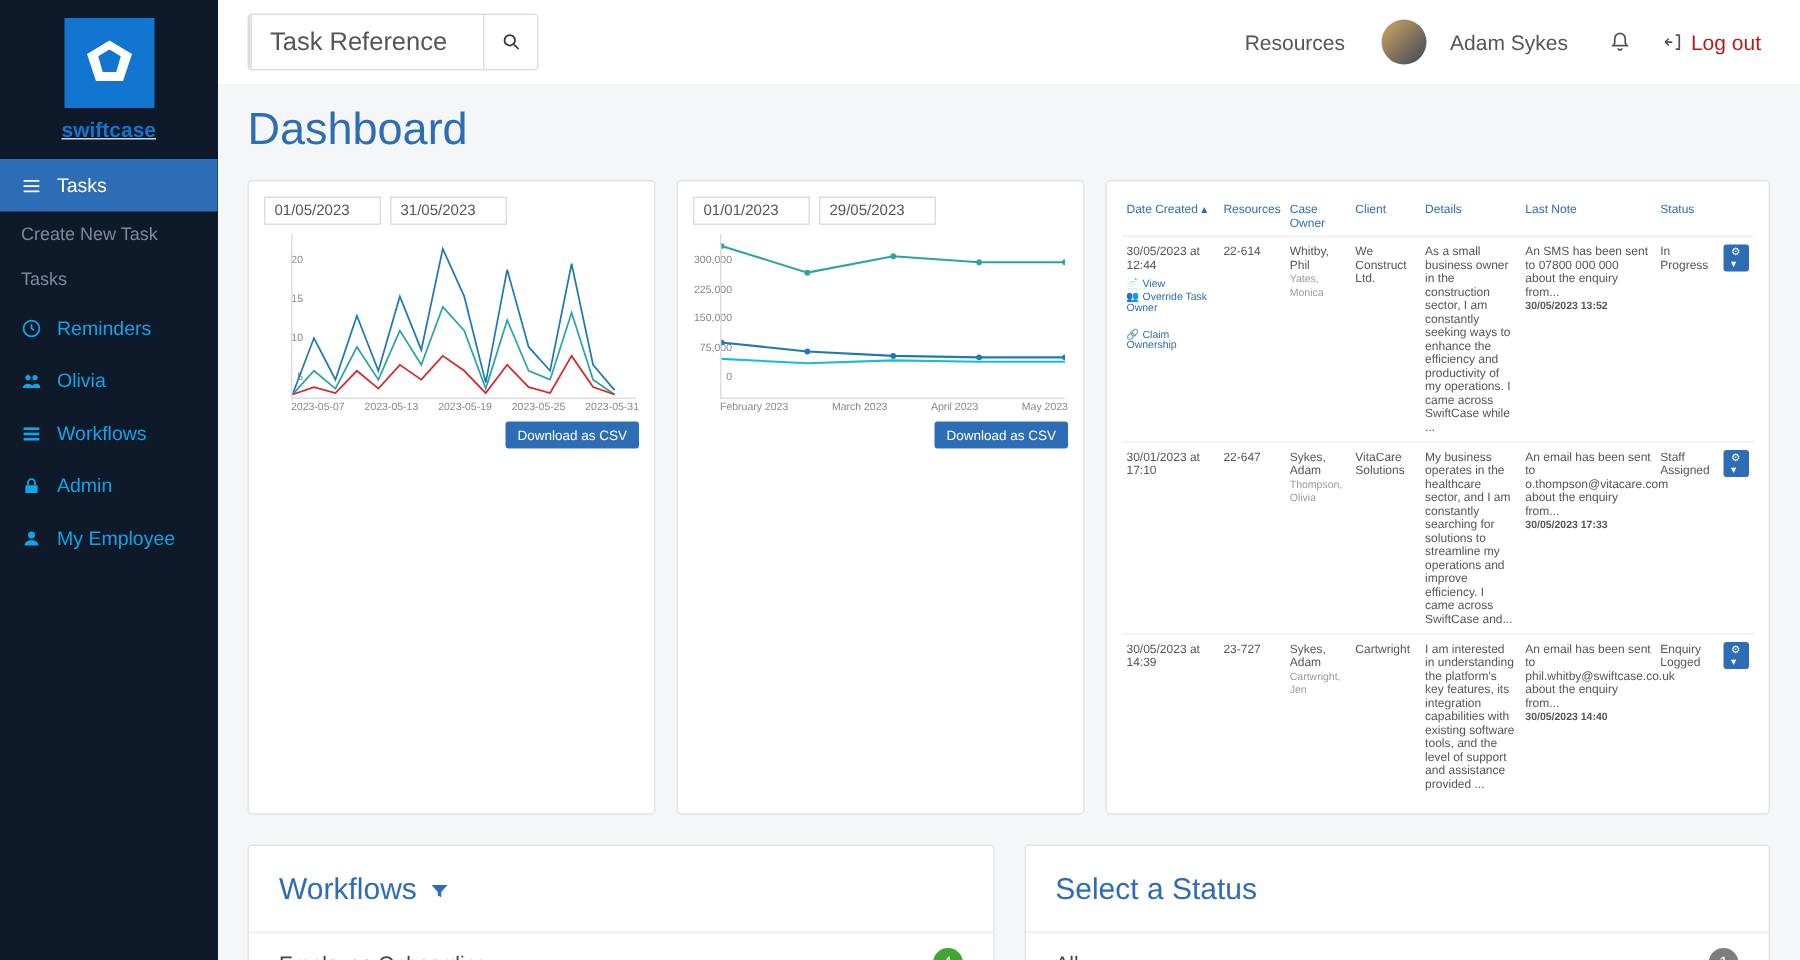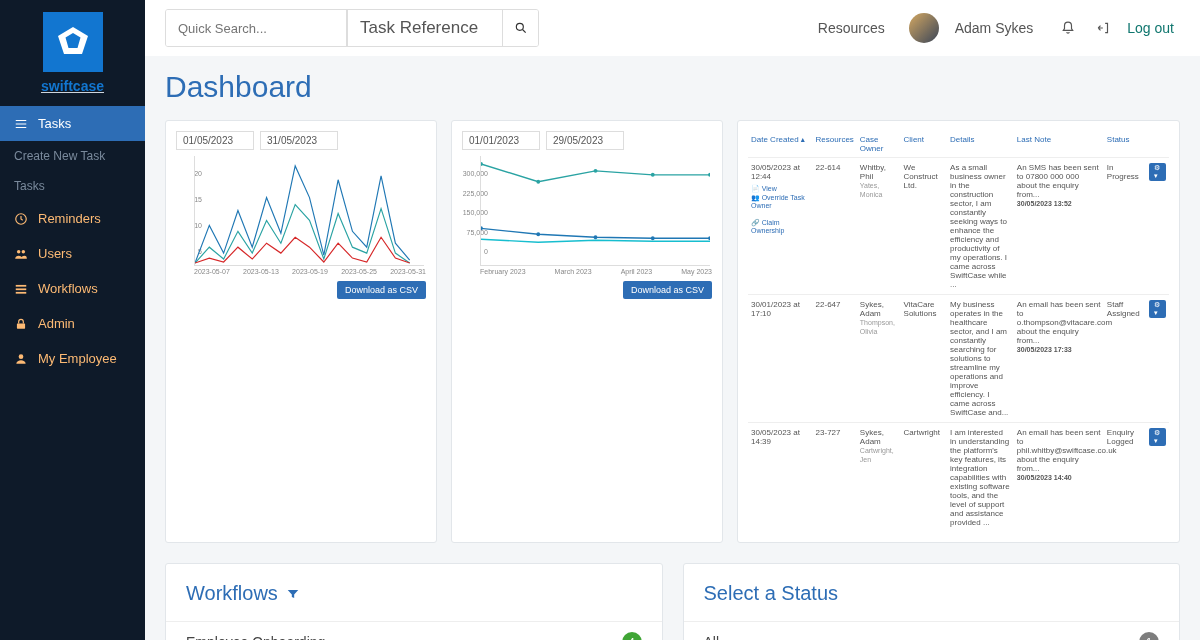--- a/index.html
+++ b/index.html
@@ -8,26 +8,26 @@
 .search-group { display: flex; border: 1px solid #ddd; border-radius: 3px; overflow: hidden; }
 .search-input { border: none; padding: 8px 12px; width: 180px; font-size: 13px; outline: none; color: #888; }
 .search-select { border: none; border-left: 1px solid #ddd; padding: 8px 24px 8px 12px; font-size: 17px; color: #555; background:#fff; position:relative; }
 .search-select-wrap { position:relative; display:flex; align-items:center; border-left:1px solid #ddd;}
 .chev-down { margin-left:-18px; margin-right:8px; color:#888; font-size:10px; pointer-events:none;}
 .search-btn { border: none; border-left: 1px solid #ddd; background: #fff; width: 36px; cursor: pointer; display:flex;align-items:center;justify-content:center;}
 .top-spacer { flex: 1; }
 .top-link { color: #555; font-size: 14px; cursor: pointer; padding: 0 8px; }
 .avatar { width: 30px; height: 30px; border-radius: 50%; background: linear-gradient(135deg,#d4a862,#3a4558); margin: 0 6px; }
 .user-name { color:#555; font-size:14px; margin-right:12px;}
-.top-icon { color:#0f766e; margin:0 6px; cursor:pointer; display:flex; align-items:center; gap:16px; font-size:14px;}
+.top-icon { color:#b91c1c; margin:0 6px; cursor:pointer; display:flex; align-items:center; gap:4px; font-size:14px;}
 .sidebar { position: fixed; top: 0; left: 0; width: 145px; bottom: 0; background: #0e1a29; color: #cfd6de; }
 .logo-box { padding: 12px; text-align: center; text-decoration: underline; }
 .logo-square { width: 60px; height: 60px; background: #1276d0; margin: 0 auto 6px; display:flex;align-items:center;justify-content:center;}
 .logo-text { color: #1276d0; font-size: 14px; font-weight: 600; }
-.nav-item { display: flex; align-items: center; gap: 10px; padding: 10px 14px; font-size: 13px; color: #fdba74; cursor: pointer; }
+.nav-item { display: flex; align-items: center; gap: 10px; padding: 10px 14px; font-size: 13px; color: #0ea5e9; cursor: pointer; }
 .nav-item.active { background: #2d6db5; color: #fff; }
 .nav-sub { padding: 8px 14px; font-size: 12px; color: #7a8a9c; cursor: pointer; }
 .main { margin-left: 145px; padding: 70px 20px 20px; }
 .page-title { color: #2d6db5; font-size: 30px; font-weight: 400; margin-bottom: 16px; }
 .cards-row { display: flex; gap: 14px; margin-bottom: 20px; }
 .card { background: #fff; border: 1px solid #e2e6ea; border-radius: 3px; padding: 10px; }
 .chart-card { flex: 0 0 272px; position:relative;}
 .table-card { flex: 1; font-size: 9px; color:#555;}
 .date-inputs { display: flex; gap: 6px; margin-bottom: 6px; align-items: flex-end; }
 .date-input { border: 1px solid #ddd; padding: 3px 6px; font-size: 10px; width: 78px; color:#555; }
@@ -75,21 +75,21 @@
         <path d="M12 7v5l3 2"></path>
       </svg>
     <span>Reminders</span>
   </div>
   <div class="nav-item">
     <svg class="icon" viewBox="0 0 24 24" fill="currentColor">
         <circle cx="8" cy="8" r="3"></circle>
         <circle cx="16" cy="8" r="3"></circle>
         <path d="M2 20c0-3 3-5 6-5s6 2 6 5zm10 0c0-3 3-5 6-5s4 2 4 5z"></path>
       </svg>
-    <span>Users</span>
+    <span>Olivia</span>
   </div>
   <div class="nav-item">
     <svg class="icon" viewBox="0 0 24 24" fill="currentColor">
         <rect x="3" y="5" width="18" height="3"></rect>
         <rect x="3" y="11" width="18" height="3"></rect>
         <rect x="3" y="17" width="18" height="3"></rect>
       </svg>
     <span>Workflows</span>
   </div>
   <div class="nav-item">
@@ -103,21 +103,20 @@
     <svg class="icon" viewBox="0 0 24 24" fill="currentColor">
         <circle cx="12" cy="8" r="4"></circle>
         <path d="M4 20c0-4 4-6 8-6s8 2 8 6z"></path>
       </svg>
     <span>My Employee</span>
   </div>
 </div>
 
 <div class="topbar">
   <div class="search-group">
-    <input class="search-input" placeholder="Quick Search..." style="">
     <div class="search-select-wrap">
       <div class="search-select">Task Reference</div>
       <span class="chev-down">▼</span>
     </div>
     <button class="search-btn">
       <svg class="icon" viewBox="0 0 24 24" fill="none" stroke="#333" stroke-width="2">
           <circle cx="10" cy="10" r="6"></circle>
           <path d="M20 20l-5-5"></path>
         </svg>
     </button>

